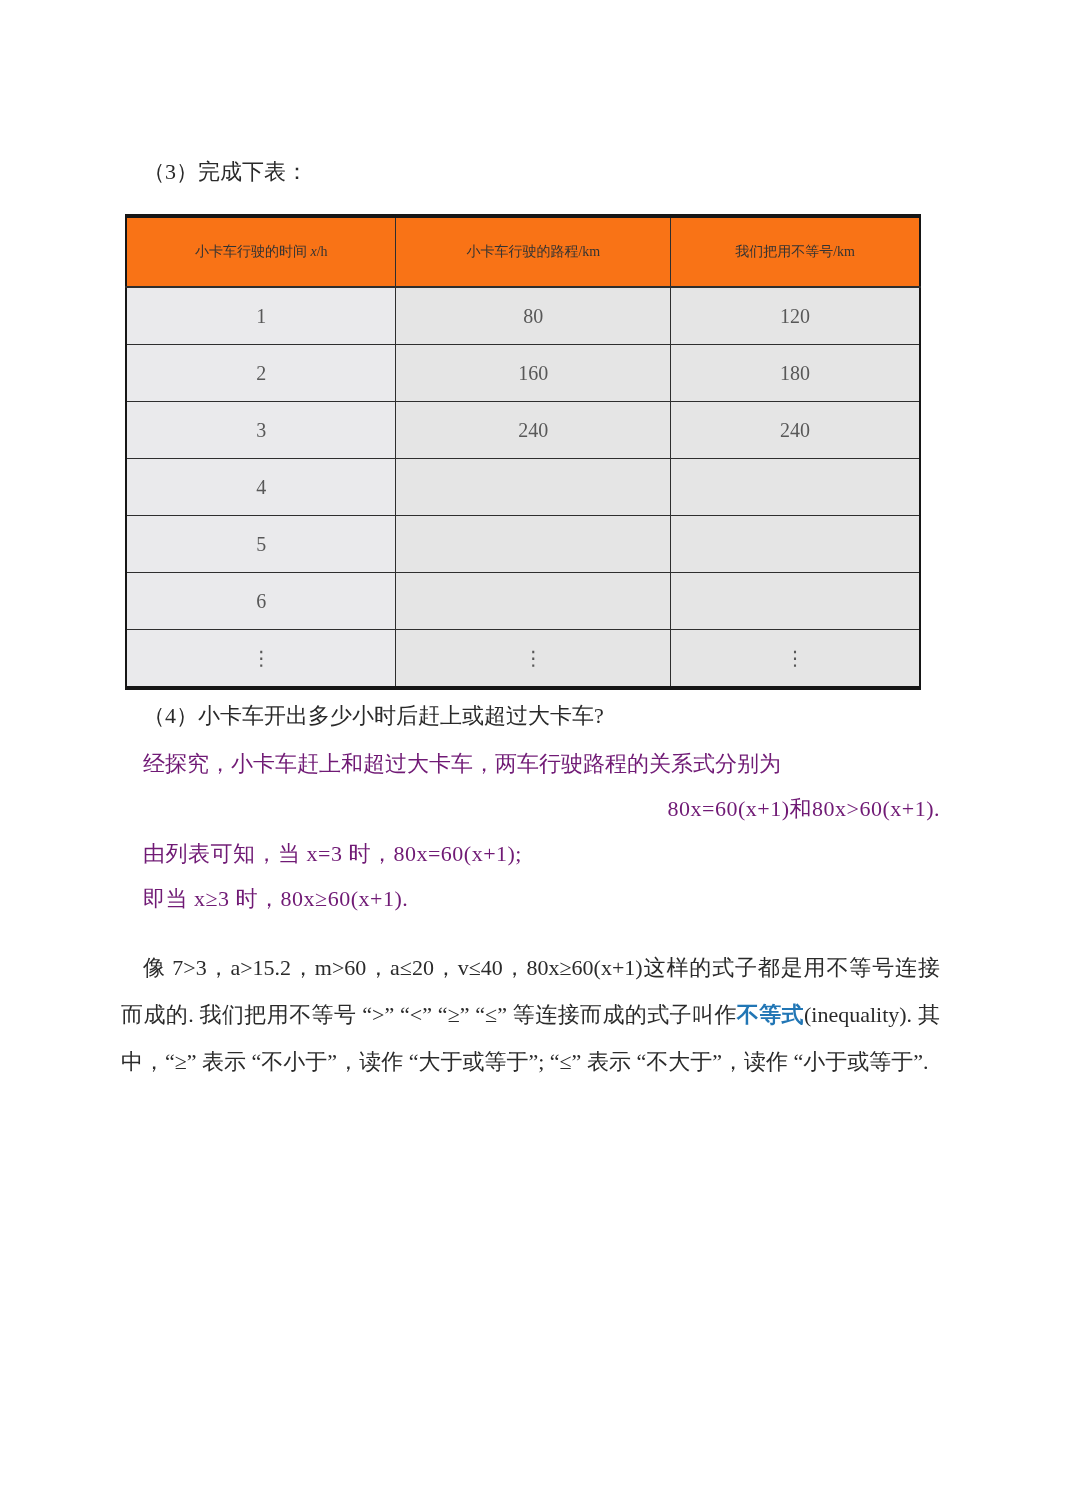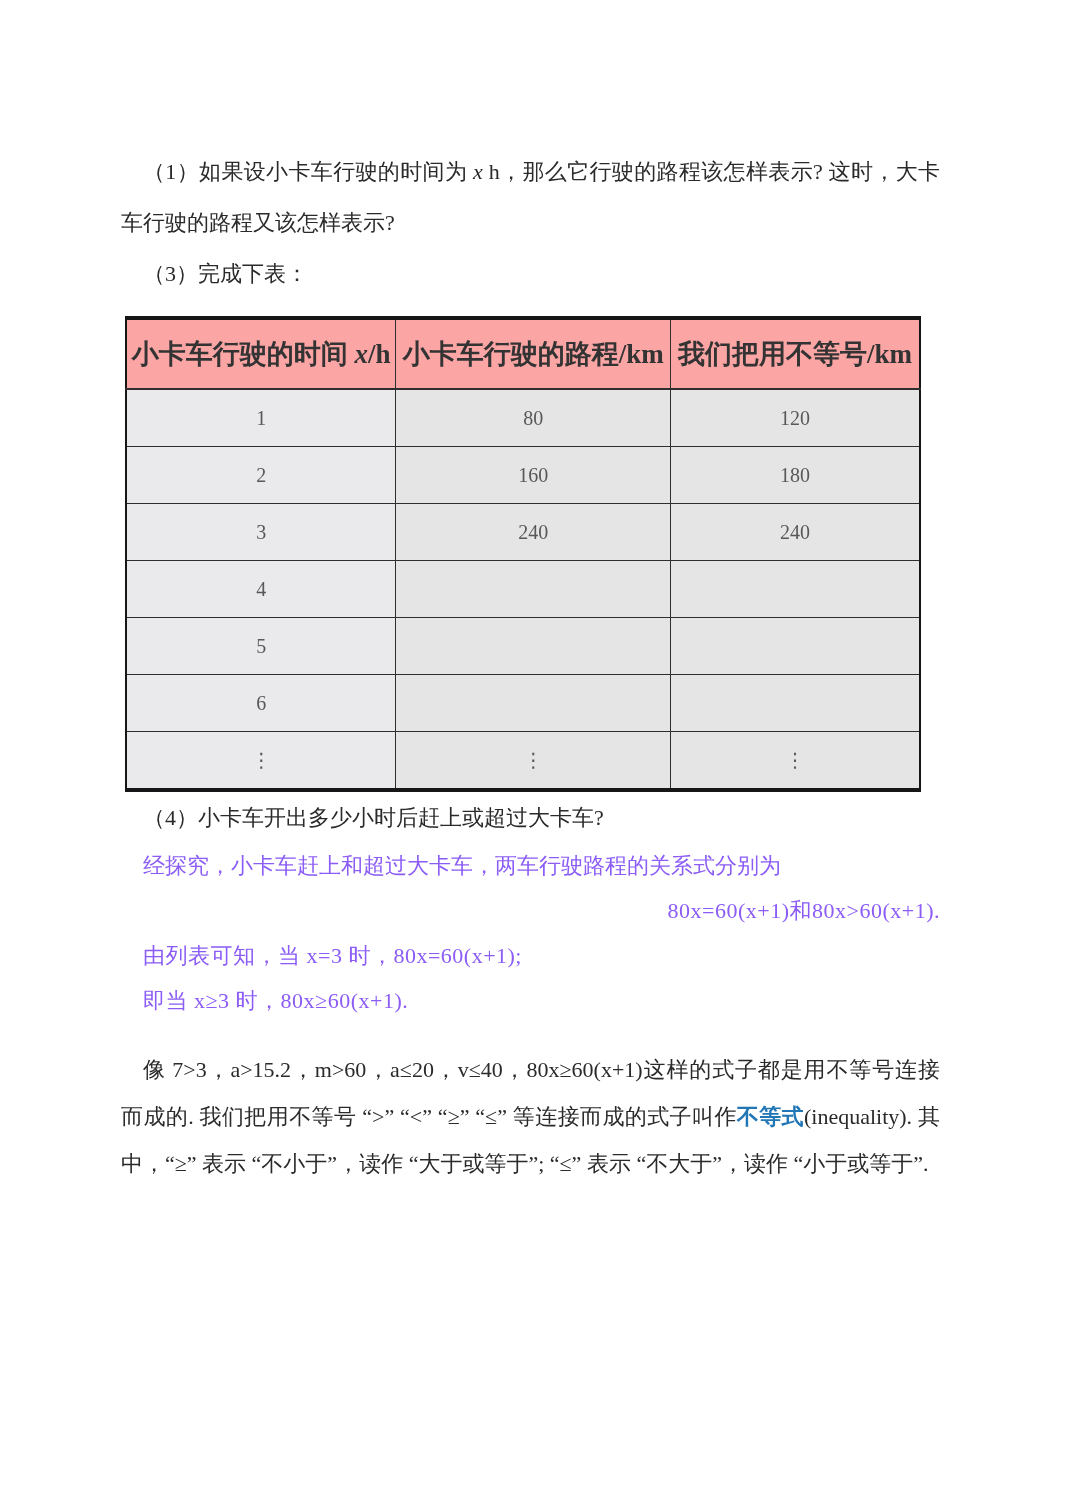--- a/index.html
+++ b/index.html
@@ -38,44 +38,44 @@
     border-bottom-width:4px;
   }
   table.truck th, table.truck td {
     border:1px solid #2e2e2e;
     text-align:center;
     vertical-align:middle;
     padding:0;
   }
   table.truck th {
     height:68px;
-    background:#fca5a5;
-    font-weight:bold;
-    font-size:27px;
+    background:#f97316;
+    font-weight:normal;
+    font-size:14px;
     color:#333333;
     border-bottom-width:2px;
   }
   table.truck td {
     height:56px;
     font-size:20px;
     color:#585858;
     background:#e5e5e5;
   }
   table.truck td.rowhead { background:#eaeaec; }
   .col-1 { width:34.0%; }
   .col-2 { width:34.6%; }
   .col-3 { width:31.4%; }
   .vdots { font-size:21px; color:#3c3c3c; }
 
   
   p.expl {
     margin:0;
     font-size:22px;
     line-height:45px;
-    color:#8b5cf6;
+    color:#701a75;
   }
   .expl-intro { margin-top:24px; text-indent:22px; }
   .eq-center { text-align:right; font-size:22px; }
   .deduct-1 { text-indent:22px; }
   .deduct-2 { padding-left:192px; }
   .deduct-3 { text-indent:22px; }
   .q4 { margin-top:9px; }
 
   
   p.definition {
@@ -121,21 +121,20 @@
     color:#3a3a3a;
     font-size:22px;
   }
 </style>
 </head>
 <body>
 
 <div class="page">
   <div class="content">
 
-    <p class="body indent"><span>（1）如果设小卡车行驶的时间为 </span><span class="var">x</span><span> h，那么它行驶的路程该怎样表示? 这时，大卡车行驶的路程又该怎样表示?</span></p>
 
 
     <p class="body indent">（3）完成下表：</p>
 
     <table class="truck">
       <colgroup>
         <col class="col-1">
           <col class="col-2">
           <col class="col-3">
       </colgroup>

